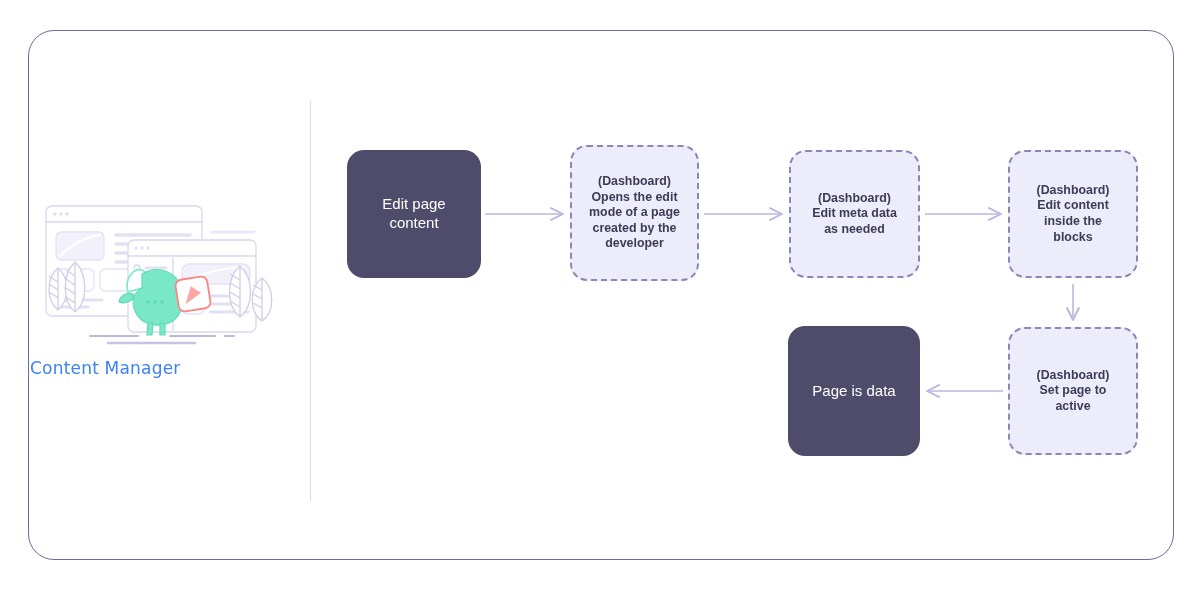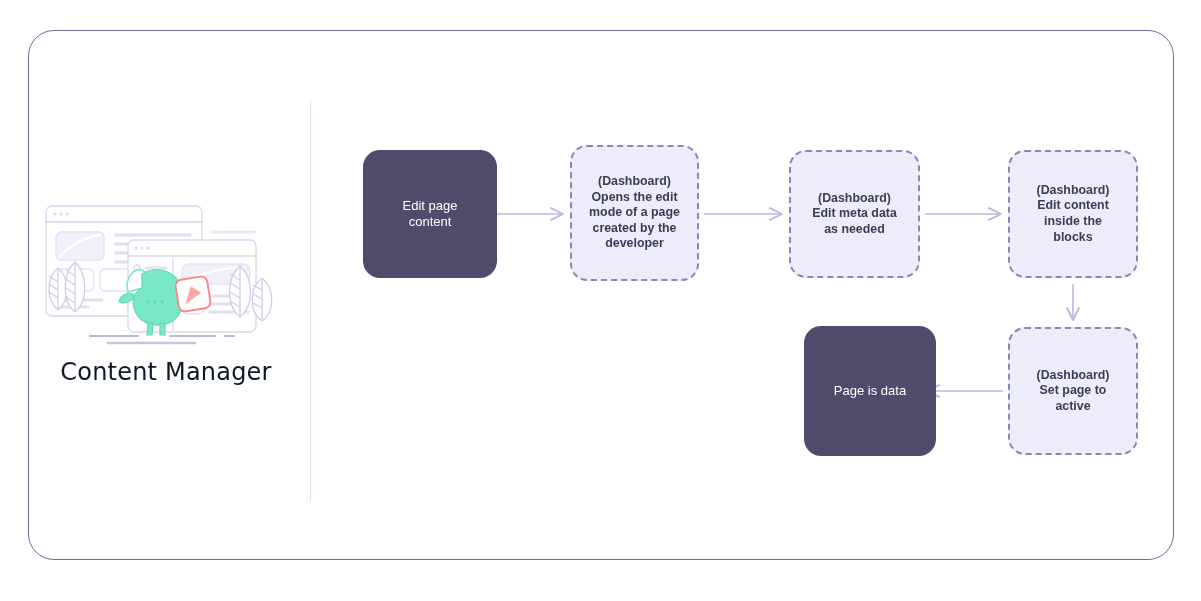--- a/index.html
+++ b/index.html
@@ -49,46 +49,45 @@
     left: 0;
     top: 0;
     width: 272px;
     height: 168px;
   }
   .panel-title {
     position: absolute;
     left: 0;
     top: 168px;
     width: 272px;
-    text-align: center;
-    font-size: 24px;
+    text-align: left;
+    font-size: 17px;
     letter-spacing: 0.2px;
-    color: #0f172a;
+    color: #3b82f6;
     font-family: "DejaVu Sans", sans-serif;
     font-weight: 400;
     white-space: nowrap;
   }
   
   .node {
     position: absolute;
     box-sizing: border-box;
     display: flex;
     align-items: center;
     justify-content: center;
     text-align: center;
     border-radius: 17px;
     line-height: 1.26;
   }
   .node-solid {
     background: #4e4b6b;
     color: #ffffff;
-    font-size: 13px;
+    font-size: 15px;
     font-weight: 400;
     padding: 6px 10px;
-    margin-left: 16px;
   }
   .node-dashed {
     background: #edecfa;
     border: 2px dashed #8987b4;
     color: #3d3c57;
     font-size: 12.4px;
     font-weight: 600;
     padding: 6px 7px;
   }
   .node-text { display: block; white-space: pre-line; }

